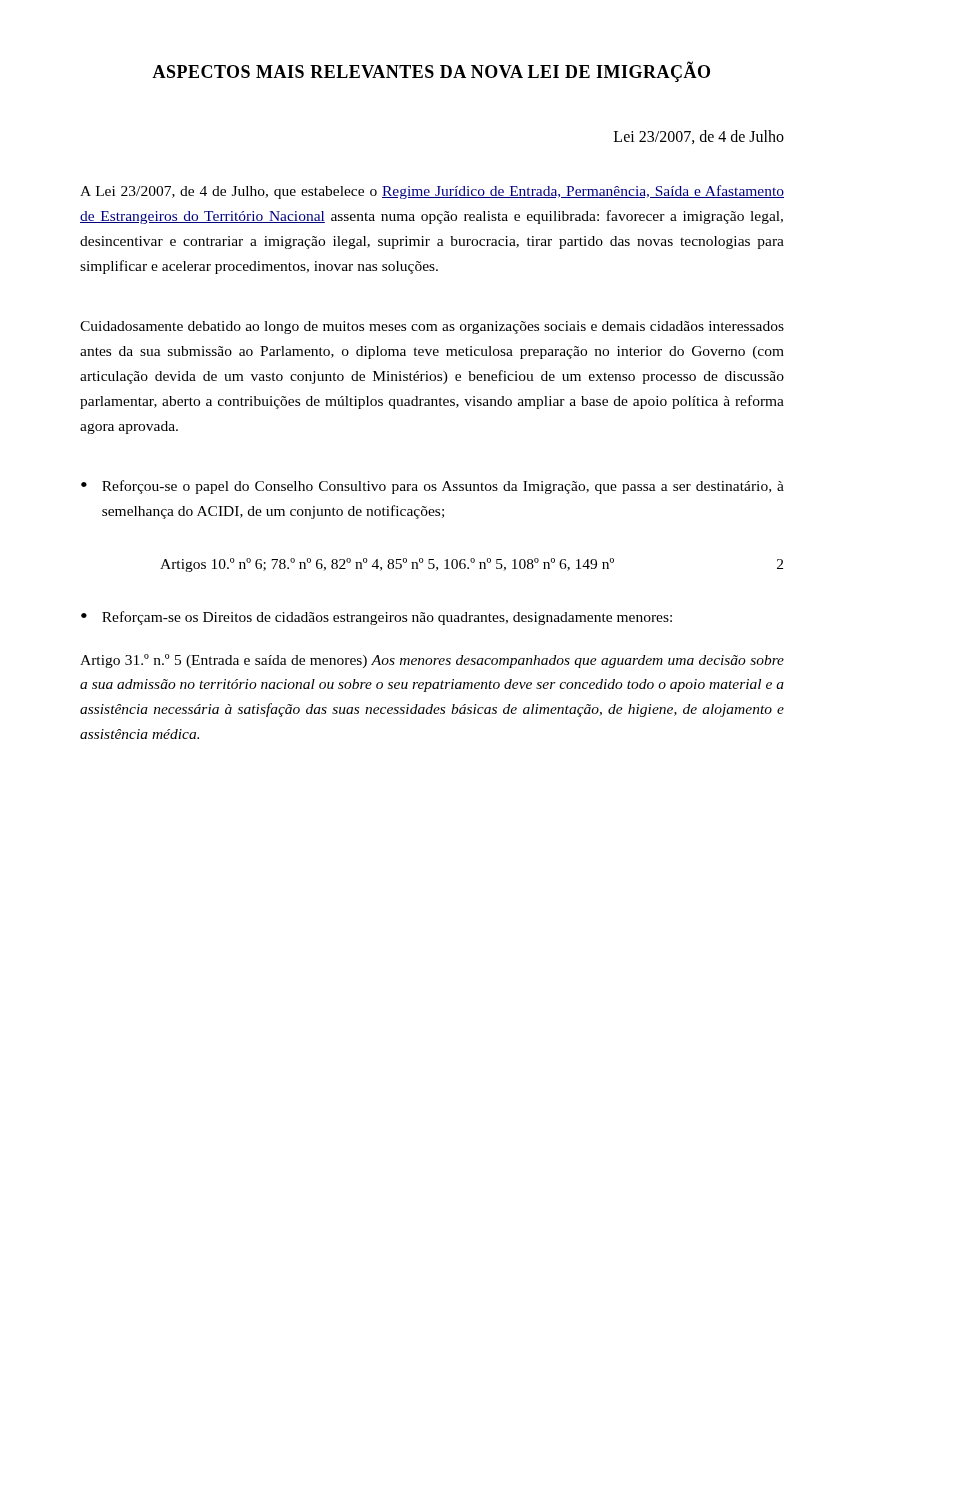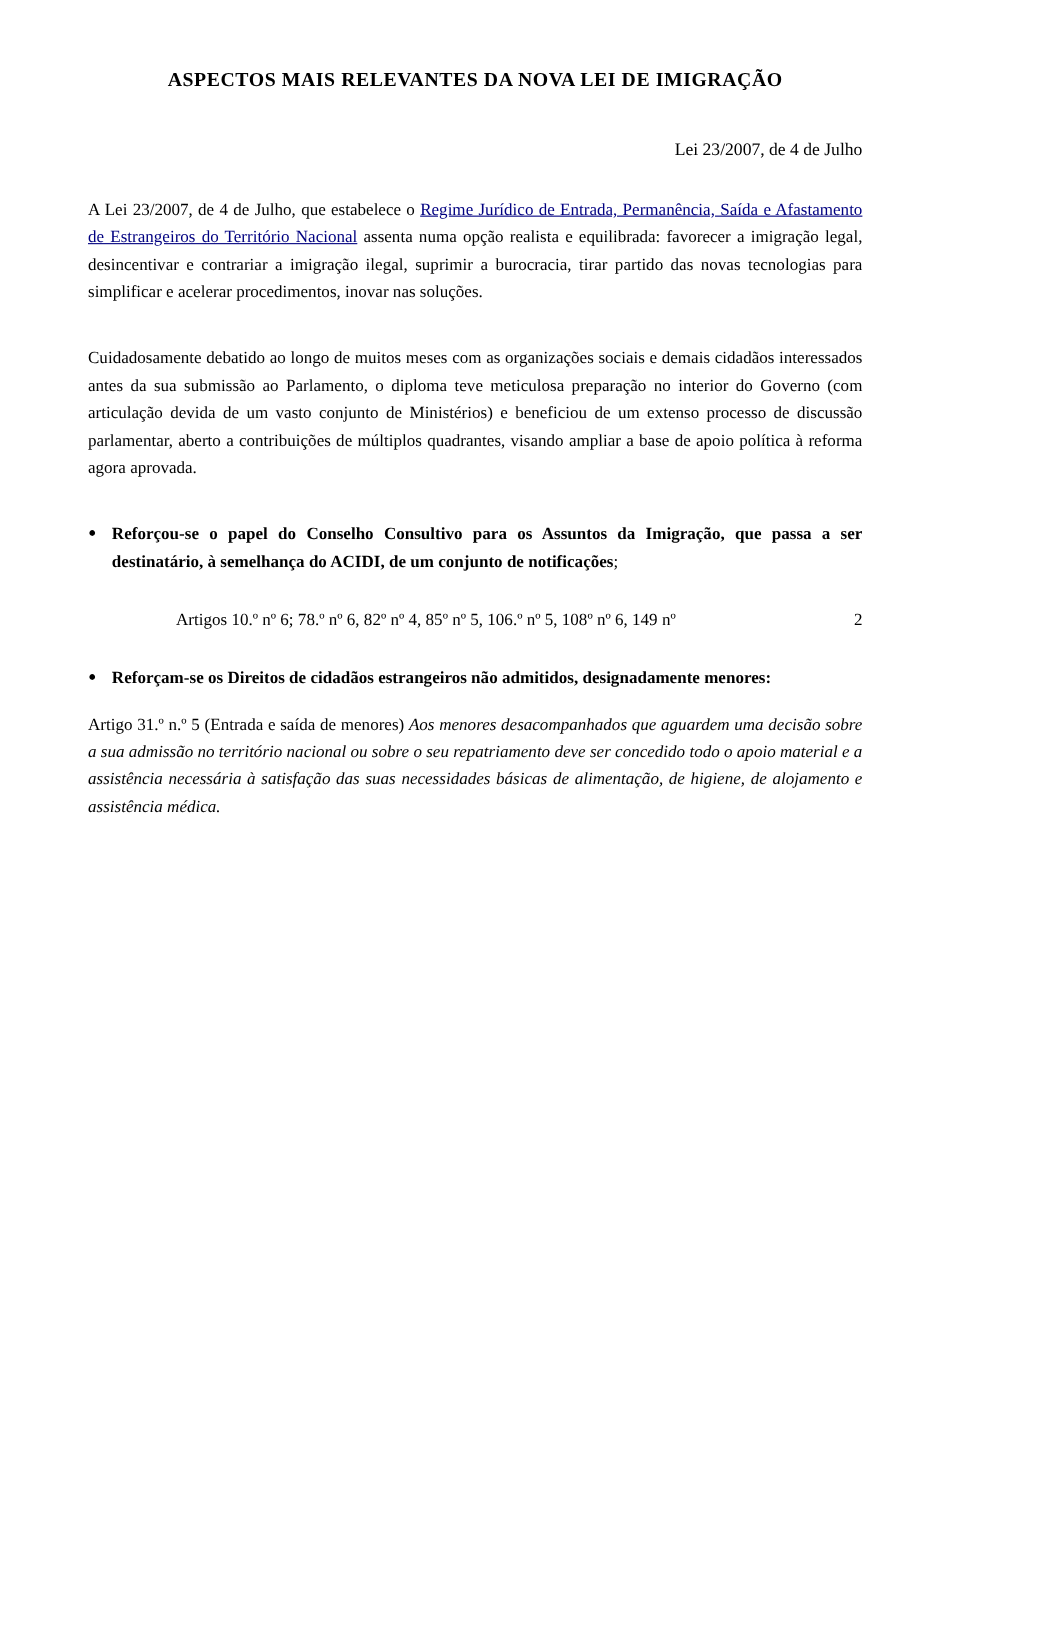--- a/index.html
+++ b/index.html
@@ -75,21 +75,21 @@
     }
 
     .bullet-text {
       font-size: 15.5px;
       text-align: justify;
       line-height: 1.6;
       flex: 1;
     }
 
     .bullet-text strong {
-      font-weight: bold;
+      font-weight: normal;
     }
 
     .indented-block {
       margin-left: 80px;
       margin-top: 28px;
       margin-bottom: 10px;
       font-size: 15.5px;
       line-height: 1.6;
       display: flex;
       align-items: flex-start;
@@ -137,21 +137,21 @@
     <div class="indented-block">
       <span class="indented-text">Artigos 10.º nº 6; 78.º nº 6, 82º nº 4, 85º nº 5, 106.º nº 5, 108º nº 6, 149 nº</span>
       <span class="indented-number">2</span>
     </div>
   </div>
 
   <div class="bullet-section">
     <div class="bullet-item">
       <span class="bullet-dot">•</span>
       <span class="bullet-text">
-        <strong>Reforçam-se os Direitos de cidadãos estrangeiros não admitidos, designadamente menores:</strong>
+        <strong>Reforçam-se os Direitos de cidadãos estrangeiros não quadrantes, designadamente menores:</strong>
       </span>
     </div>
 
     <p class="paragraph" style="margin-top: 2px;">
       <span>Artigo 31.º n.º 5 (Entrada e saída de menores)</span>
       <span class="italic-text">Aos menores desacompanhados que aguardem uma decisão sobre a sua admissão no território nacional ou sobre o seu repatriamento deve ser concedido todo o apoio material e a assistência necessária à satisfação das suas necessidades básicas de alimentação, de higiene, de alojamento e assistência médica.</span>
     </p>
   </div>
 
 </div>

